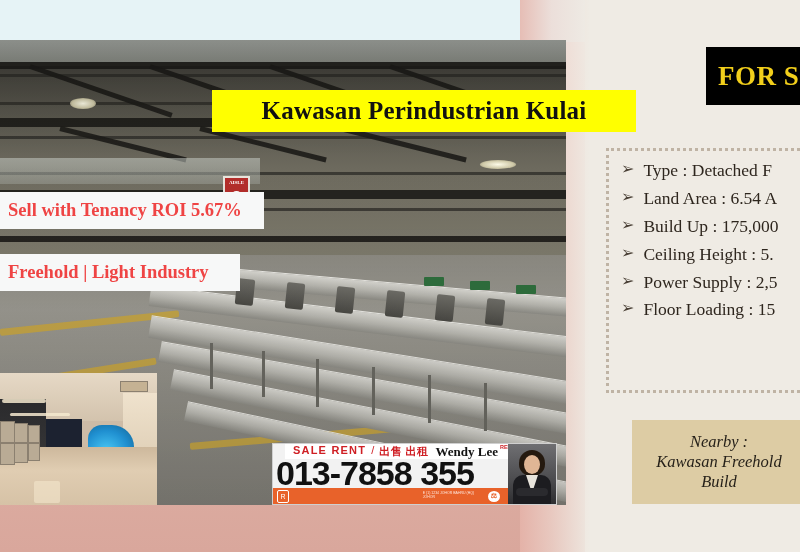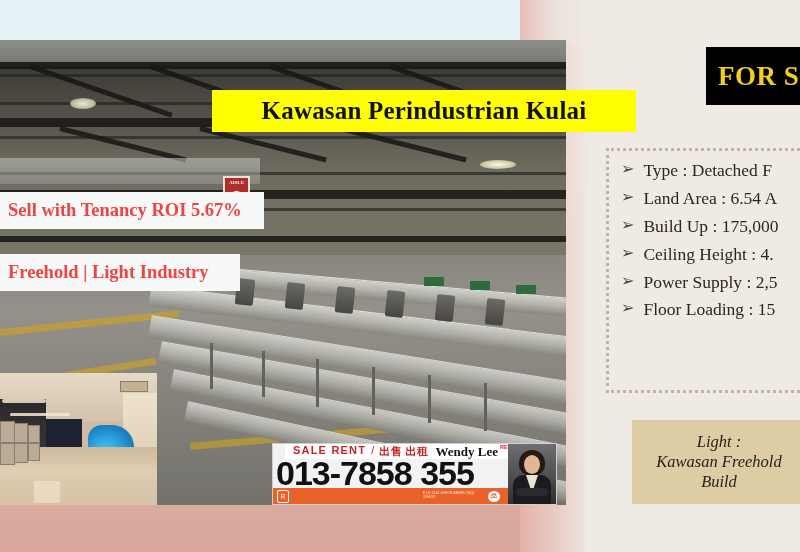--- a/index.html
+++ b/index.html
@@ -238,34 +238,34 @@
     <div class="spec-item">
       <span class="spec-bullet">➢</span>
       <span class="spec-text">Land Area : 6.54 A</span>
     </div>
     <div class="spec-item">
       <span class="spec-bullet">➢</span>
       <span class="spec-text">Build Up : 175,000</span>
     </div>
     <div class="spec-item">
       <span class="spec-bullet">➢</span>
-      <span class="spec-text">Ceiling Height : 4.</span>
+      <span class="spec-text">Ceiling Height : 5.</span>
     </div>
     <div class="spec-item">
       <span class="spec-bullet">➢</span>
       <span class="spec-text">Power Supply : 2,5</span>
     </div>
     <div class="spec-item">
       <span class="spec-bullet">➢</span>
       <span class="spec-text">Floor Loading : 15</span>
     </div>
   </div>
 
   <div class="nearby-box">
-    <div>Light :</div>
+    <div>Nearby :</div>
     <div>Kawasan Freehold</div>
     <div>Build</div>
   </div>
 
   <div class="contact">
     <div class="c-top">
       <span class="c-sale">SALE RENT</span>
       <span class="c-slash">/</span>
       <span class="c-cn">出售 出租</span>
       <span class="c-name">Wendy Lee</span>

